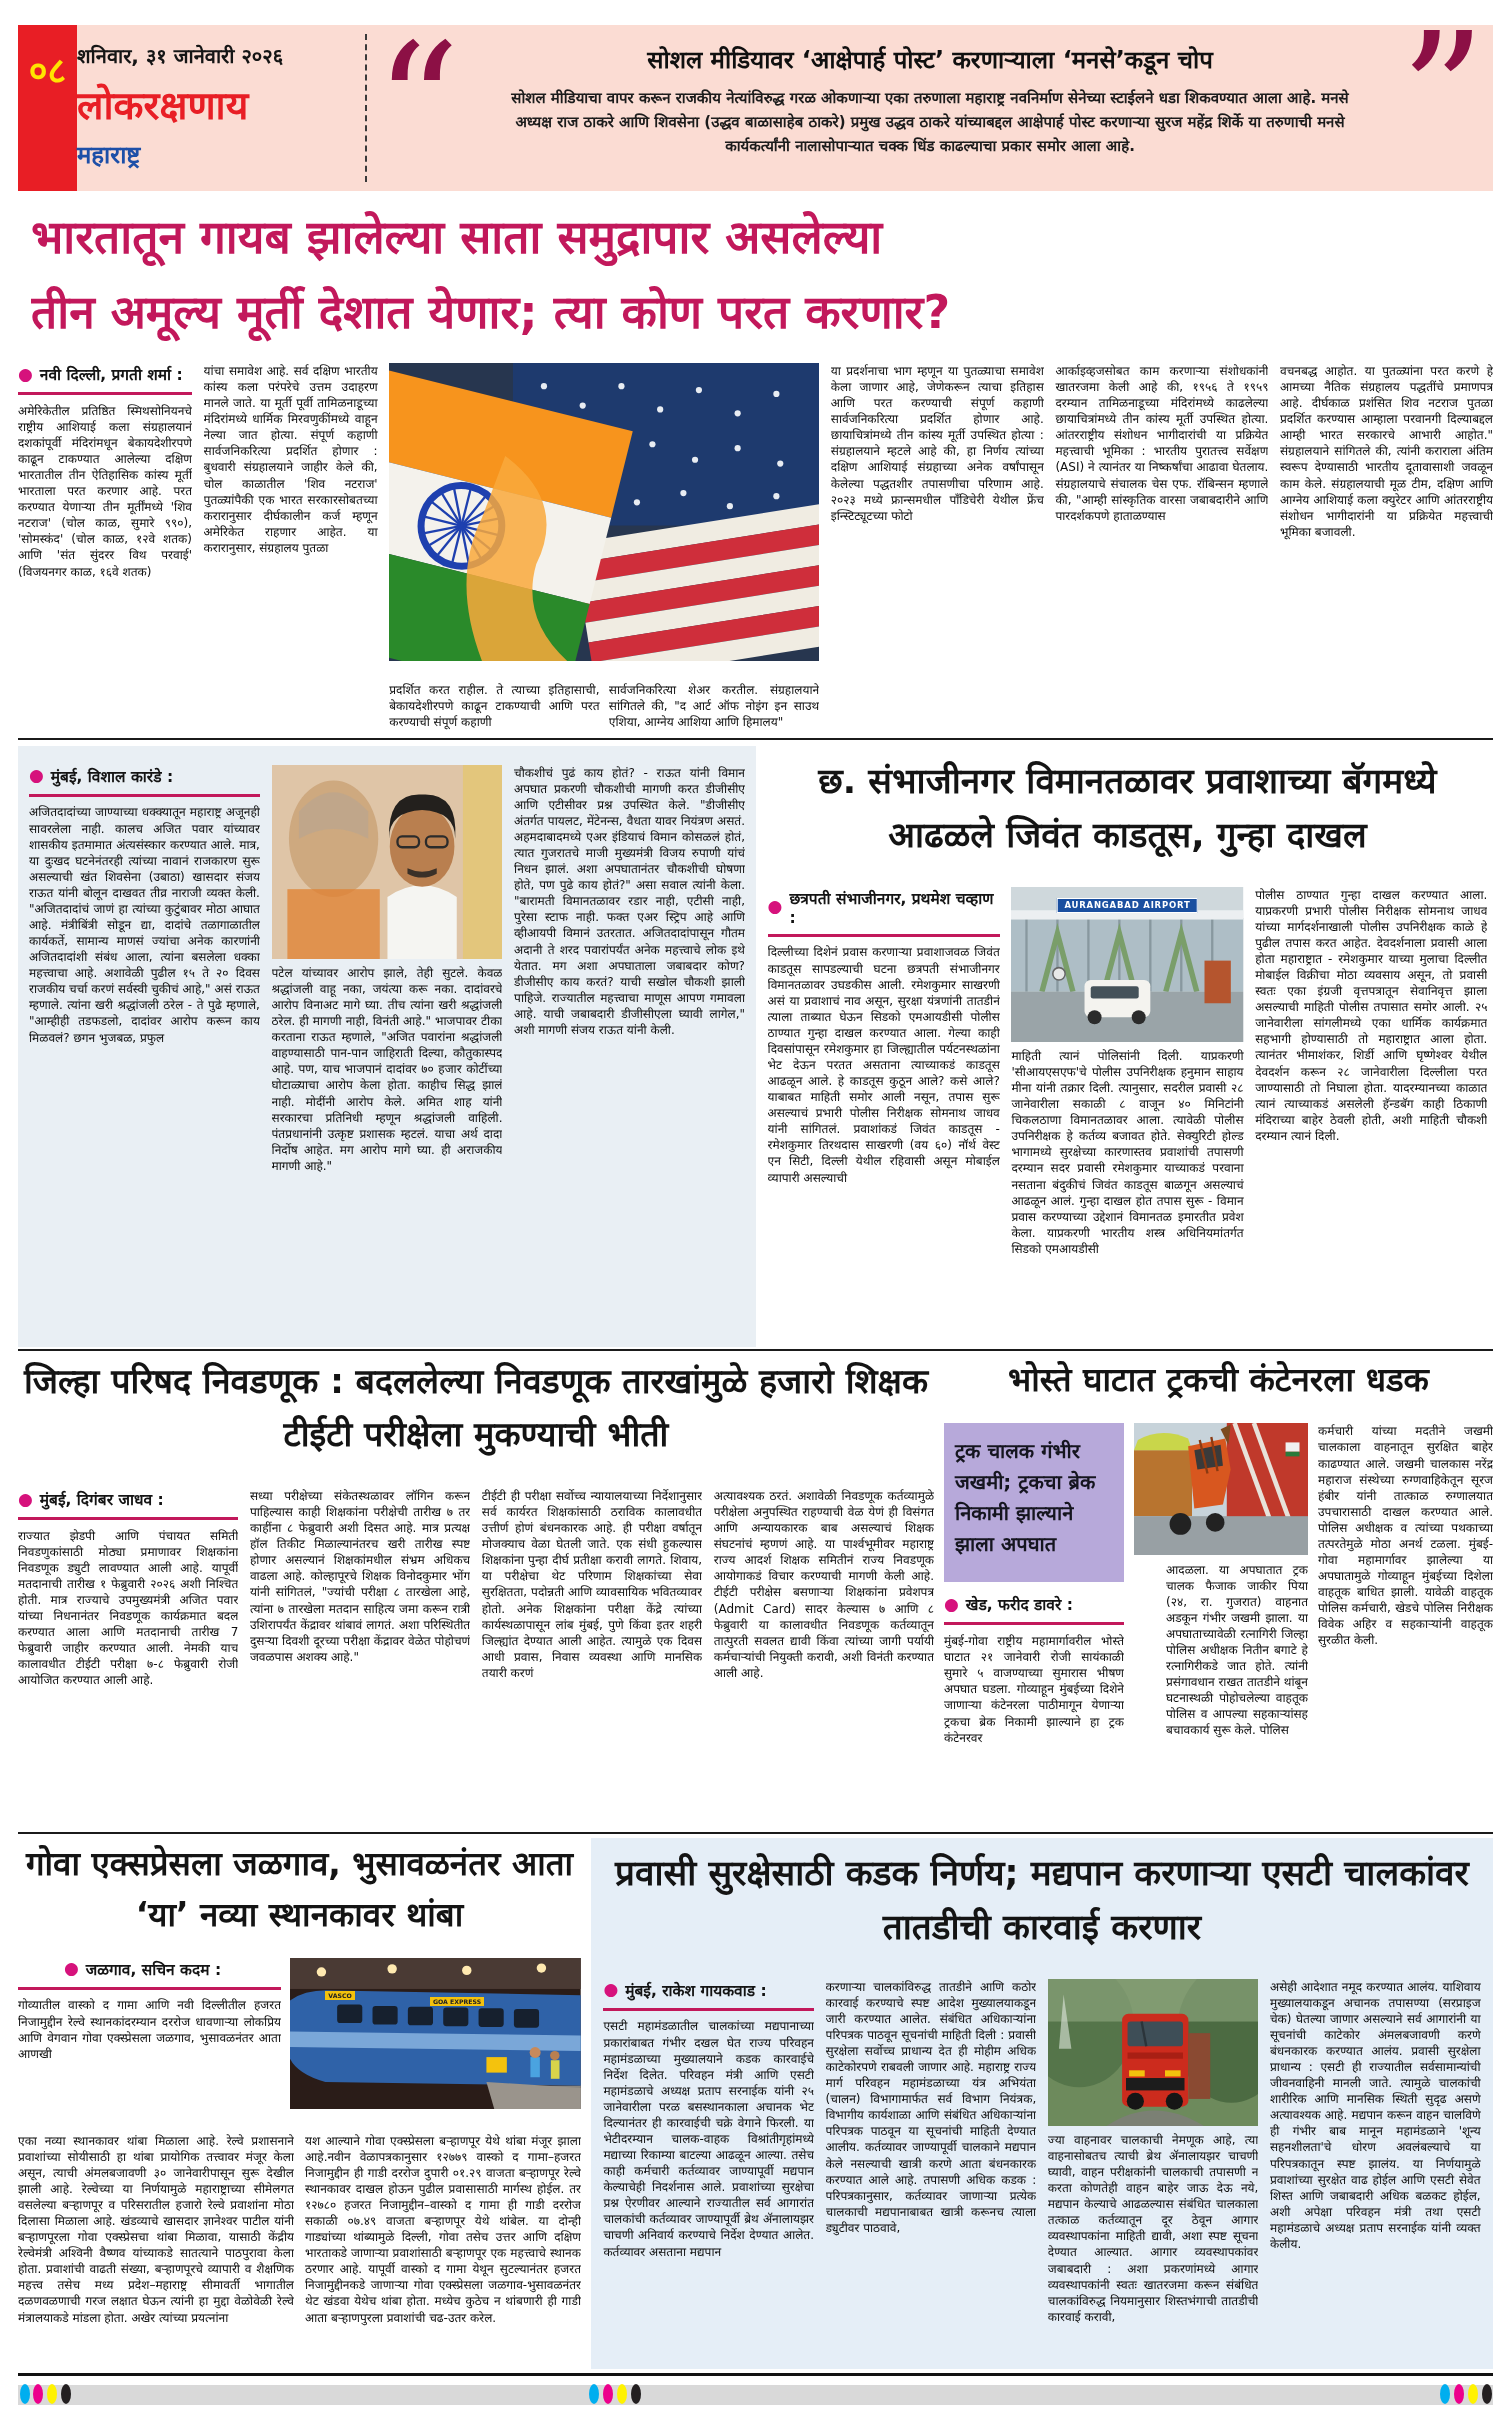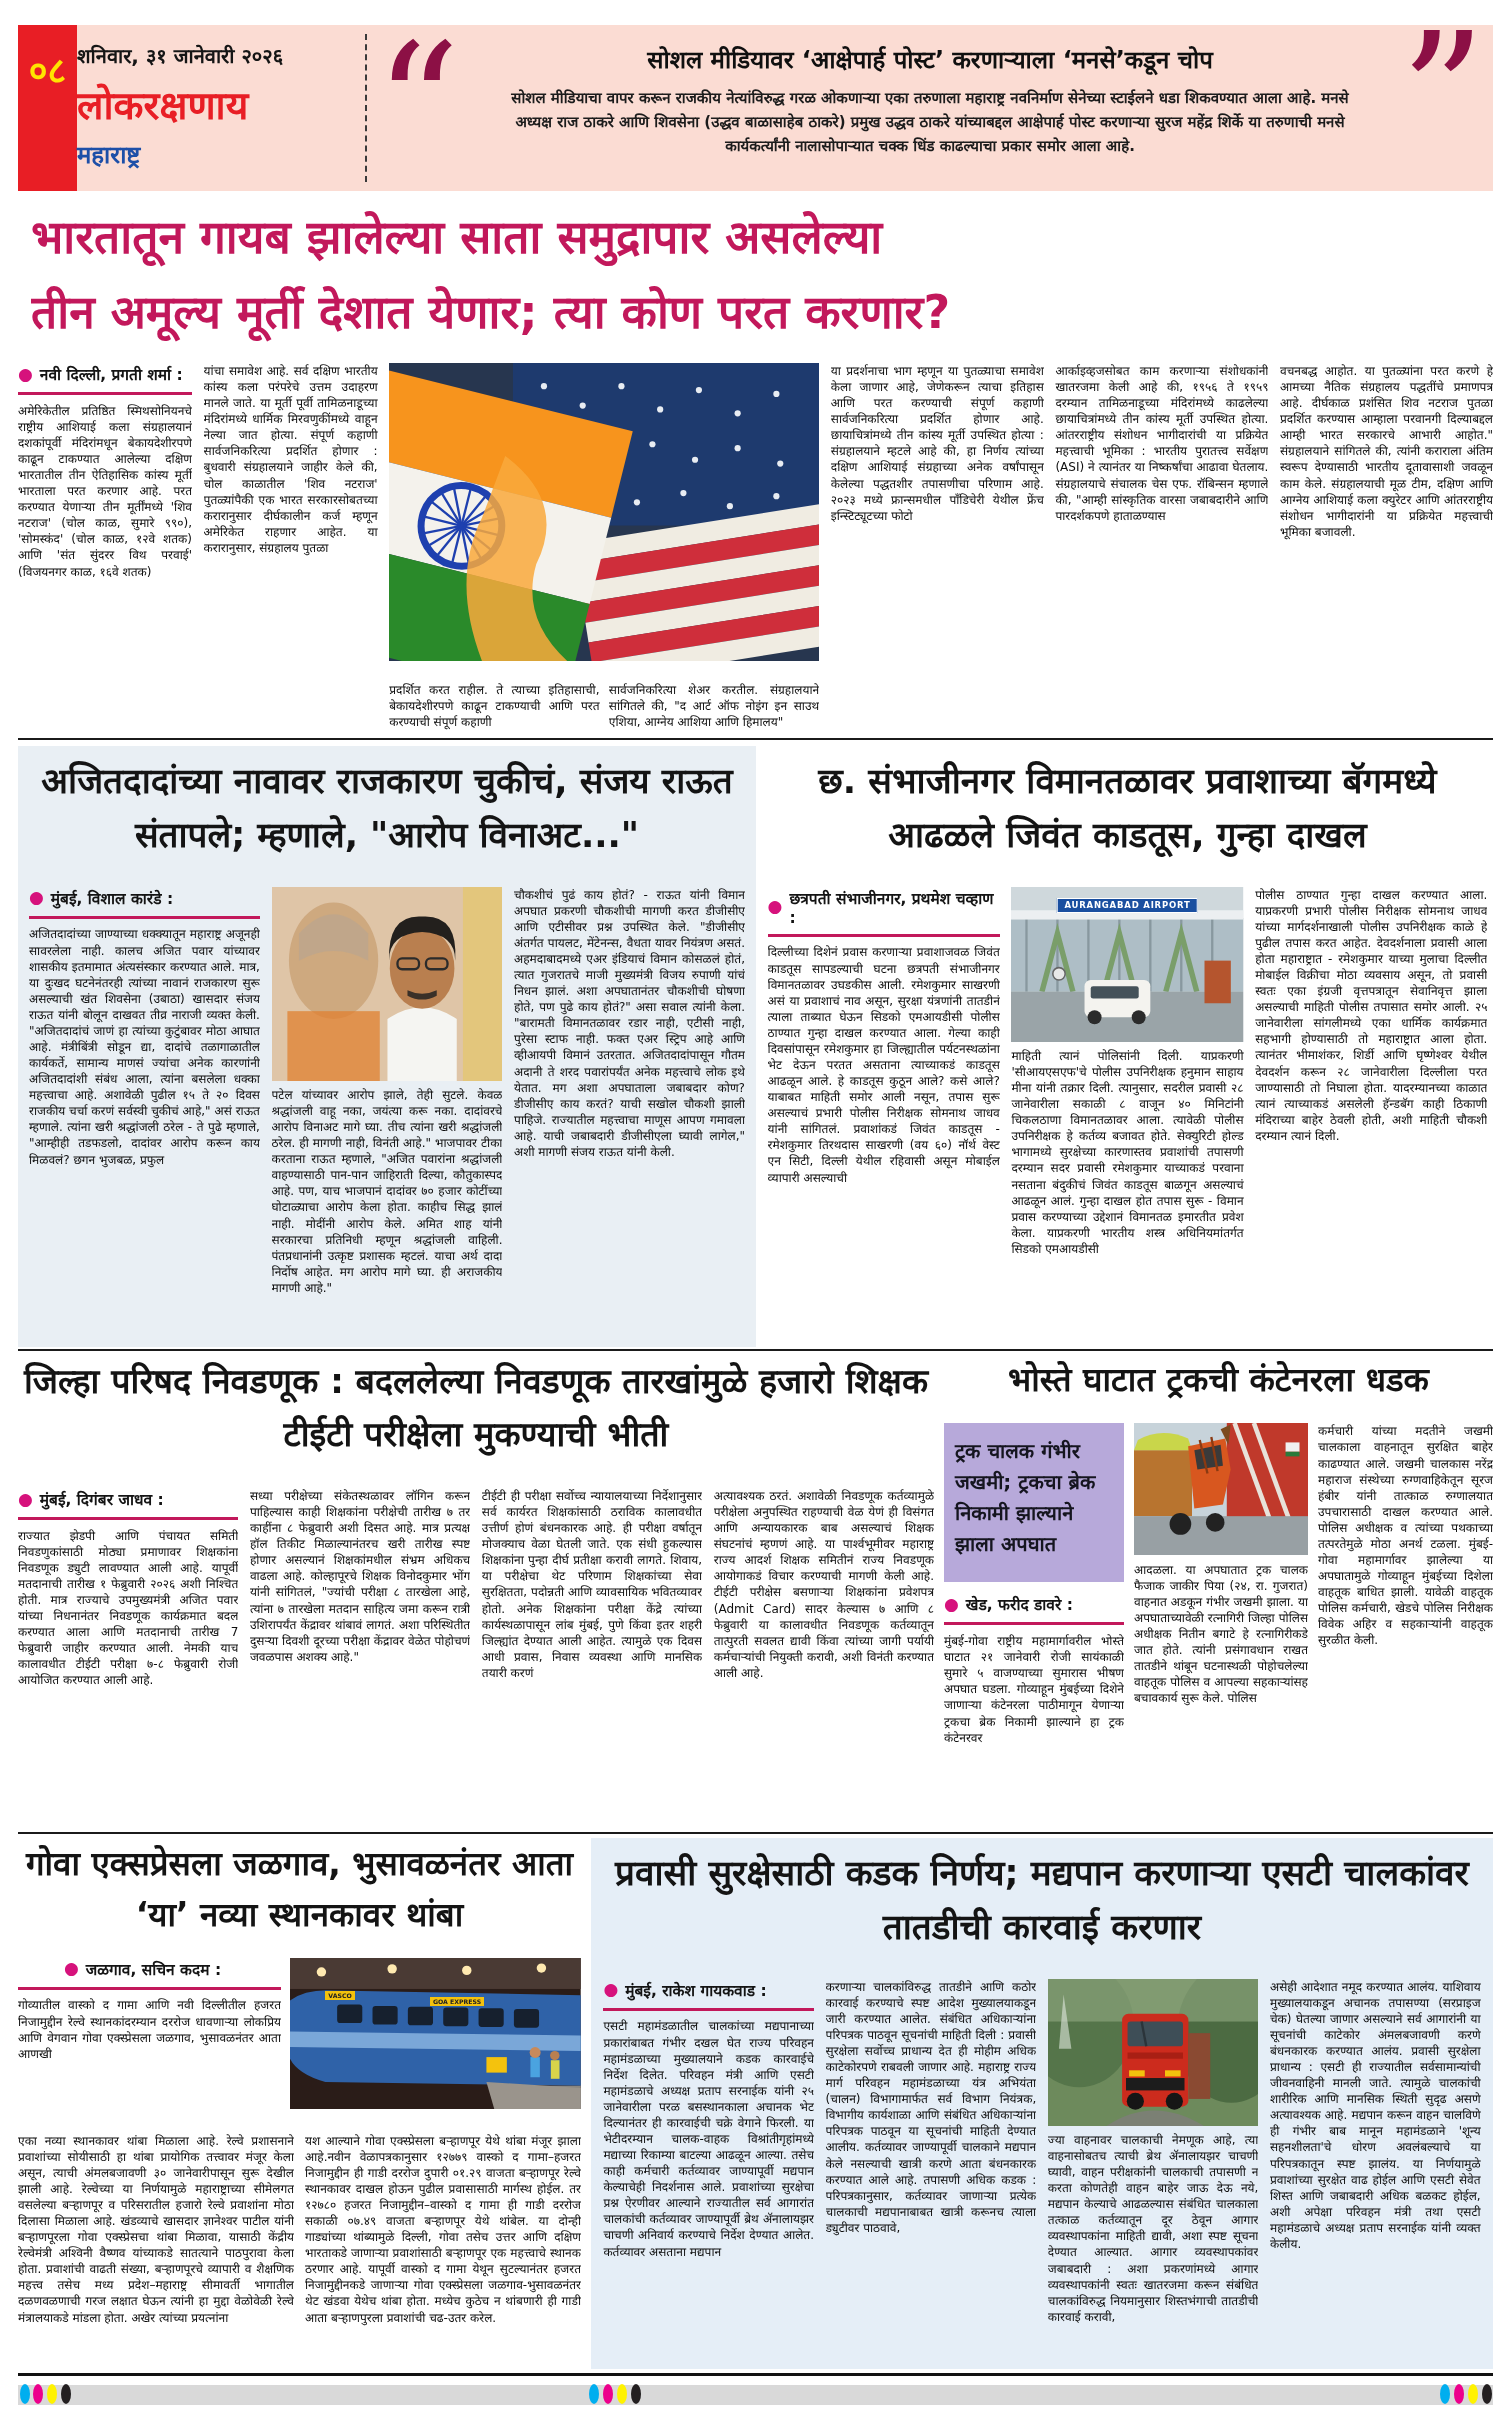--- a/index.html
+++ b/index.html
@@ -170,21 +170,20 @@
       </div>
     </div>
     <div class="lead-t456 body-col">या प्रदर्शनाचा भाग म्हणून या पुतळ्याचा समावेश केला जाणार आहे, जेणेकरून त्याचा इतिहास आणि परत करण्याची संपूर्ण कहाणी सार्वजनिकरित्या प्रदर्शित होणार आहे. छायाचित्रांमध्ये तीन कांस्य मूर्ती उपस्थित होत्या : संग्रहालयाने म्हटले आहे की, हा निर्णय त्यांच्या दक्षिण आशियाई संग्रहाच्या अनेक वर्षांपासून केलेल्या पद्धतशीर तपासणीचा परिणाम आहे. २०२३ मध्ये फ्रान्समधील पाँडिचेरी येथील फ्रेंच इन्स्टिट्यूटच्या फोटो</div>
     <div class="lead-t456 body-col">आर्काइव्हजसोबत काम करणाऱ्या संशोधकांनी खातरजमा केली आहे की, १९५६ ते १९५९ दरम्यान तामिळनाडूच्या मंदिरांमध्ये काढलेल्या छायाचित्रांमध्ये तीन कांस्य मूर्ती उपस्थित होत्या. आंतरराष्ट्रीय संशोधन भागीदारांची या प्रक्रियेत महत्त्वाची भूमिका : भारतीय पुरातत्त्व सर्वेक्षण (ASI) ने त्यानंतर या निष्कर्षांचा आढावा घेतलाय. संग्रहालयाचे संचालक चेस एफ. रॉबिन्सन म्हणाले की, "आम्ही सांस्कृतिक वारसा जबाबदारीने आणि पारदर्शकपणे हाताळण्यास</div>
     <div class="lead-t456 body-col">वचनबद्ध आहोत. या पुतळ्यांना परत करणे हे आमच्या नैतिक संग्रहालय पद्धतींचे प्रमाणपत्र आहे. दीर्घकाळ प्रशंसित शिव नटराज पुतळा प्रदर्शित करण्यास आम्हाला परवानगी दिल्याबद्दल आम्ही भारत सरकारचे आभारी आहोत." संग्रहालयाने सांगितले की, त्यांनी कराराला अंतिम स्वरूप देण्यासाठी भारतीय दूतावासाशी जवळून काम केले. संग्रहालयाची मूळ टीम, दक्षिण आणि आग्नेय आशियाई कला क्युरेटर आणि आंतरराष्ट्रीय संशोधन भागीदारांनी या प्रक्रियेत महत्त्वाची भूमिका बजावली.</div>
   </div>
 
   <div class="hrule" style="top:738px;"></div>
 
   <div class="raut">
-    <div class="headline h2line">अजितदादांच्या नावावर राजकारण चुकीचं, संजय राऊत संतापले; म्हणाले, "आरोप विनाअट..."</div>
     <div class="row-body">
       <div class="bcol">
         <div class="byline">
           <span class="dot">●</span>
           <span>मुंबई, विशाल कारंडे :</span>
         </div>
         <div class="byline-rule"></div>
         <div class="body-col" style="flex:1;">अजितदादांच्या जाण्याच्या धक्क्यातून महाराष्ट्र अजूनही सावरलेला नाही. कालच अजित पवार यांच्यावर शासकीय इतमामात अंत्यसंस्कार करण्यात आले. मात्र, या दुःखद घटनेनंतरही त्यांच्या नावानं राजकारण सुरू असल्याची खंत शिवसेना (उबाठा) खासदार संजय राऊत यांनी बोलून दाखवत तीव्र नाराजी व्यक्त केली. "अजितदादांचं जाणं हा त्यांच्या कुटुंबावर मोठा आघात आहे. मंत्रीबिंत्री सोडून द्या, दादांचे तळागाळातील कार्यकर्ते, सामान्य माणसं ज्यांचा अनेक कारणांनी अजितदादांशी संबंध आला, त्यांना बसलेला धक्का महत्त्वाचा आहे. अशावेळी पुढील १५ ते २० दिवस राजकीय चर्चा करणं सर्वस्वी चुकीचं आहे," असं राऊत म्हणाले. त्यांना खरी श्रद्धांजली ठरेल - ते पुढे म्हणाले, "आम्हीही तडफडलो, दादांवर आरोप करून काय मिळवलं? छगन भुजबळ, प्रफुल</div>
       </div>
       <div class="bcol">
@@ -306,21 +305,21 @@
             <g stroke="#8a3a12" stroke-width="3">
                 <line x1="85" y1="22" x2="95" y2="65"></line>
                 <line x1="100" y1="18" x2="108" y2="62"></line>
               </g>
             <rect x="0" y="120" width="225" height="50" fill="#98a0a4"></rect>
             <circle cx="60" cy="130" r="14" fill="#222"></circle>
               <circle cx="105" cy="128" r="12" fill="#222"></circle>
             <path d="M112 8 L125 2 L122 28 Z" fill="#7c4a1e"></path>
           </svg>
         </div>
-        <div class="body-col" style="flex:1;">आदळला. या अपघातात ट्रक चालक फैजाक जाकीर पिया (२४, रा. गुजरात) वाहनात अडकून गंभीर जखमी झाला. या अपघाताच्यावेळी रत्नागिरी जिल्हा पोलिस अधीक्षक नितीन बगाटे हे रत्नागिरीकडे जात होते. त्यांनी प्रसंगावधान राखत तातडीने थांबून घटनास्थळी पोहोचलेल्या वाहतूक पोलिस व आपल्या सहकाऱ्यांसह बचावकार्य सुरू केले. पोलिस</div>
+        <div class="body-col" style="flex:1;margin-left:32px;">आदळला. या अपघातात ट्रक चालक फैजाक जाकीर पिया (२४, रा. गुजरात) वाहनात अडकून गंभीर जखमी झाला. या अपघाताच्यावेळी रत्नागिरी जिल्हा पोलिस अधीक्षक नितीन बगाटे हे रत्नागिरीकडे जात होते. त्यांनी प्रसंगावधान राखत तातडीने थांबून घटनास्थळी पोहोचलेल्या वाहतूक पोलिस व आपल्या सहकाऱ्यांसह बचावकार्य सुरू केले. पोलिस</div>
       </div>
       <div class="body-col" style="flex:1;">कर्मचारी यांच्या मदतीने जखमी चालकाला वाहनातून सुरक्षित बाहेर काढण्यात आले. जखमी चालकास नरेंद्र महाराज संस्थेच्या रुग्णवाहिकेतून सूरज हंबीर यांनी तात्काळ रुग्णालयात उपचारासाठी दाखल करण्यात आले. पोलिस अधीक्षक व त्यांच्या पथकाच्या तत्परतेमुळे मोठा अनर्थ टळला. मुंबई-गोवा महामार्गावर झालेल्या या अपघातामुळे गोव्याहून मुंबईच्या दिशेला वाहतूक बाधित झाली. यावेळी वाहतूक पोलिस कर्मचारी, खेडचे पोलिस निरीक्षक विवेक अहिर व सहकाऱ्यांनी वाहतूक सुरळीत केली.</div>
     </div>
   </div>
 
   <div class="hrule" style="top:1832px;"></div>
 
   <div class="goa">
     <div class="headline goa-headline">गोवा एक्सप्रेसला जळगाव, भुसावळनंतर आता ‘या’ नव्या स्थानकावर थांबा</div>
     <div class="goa-top">

